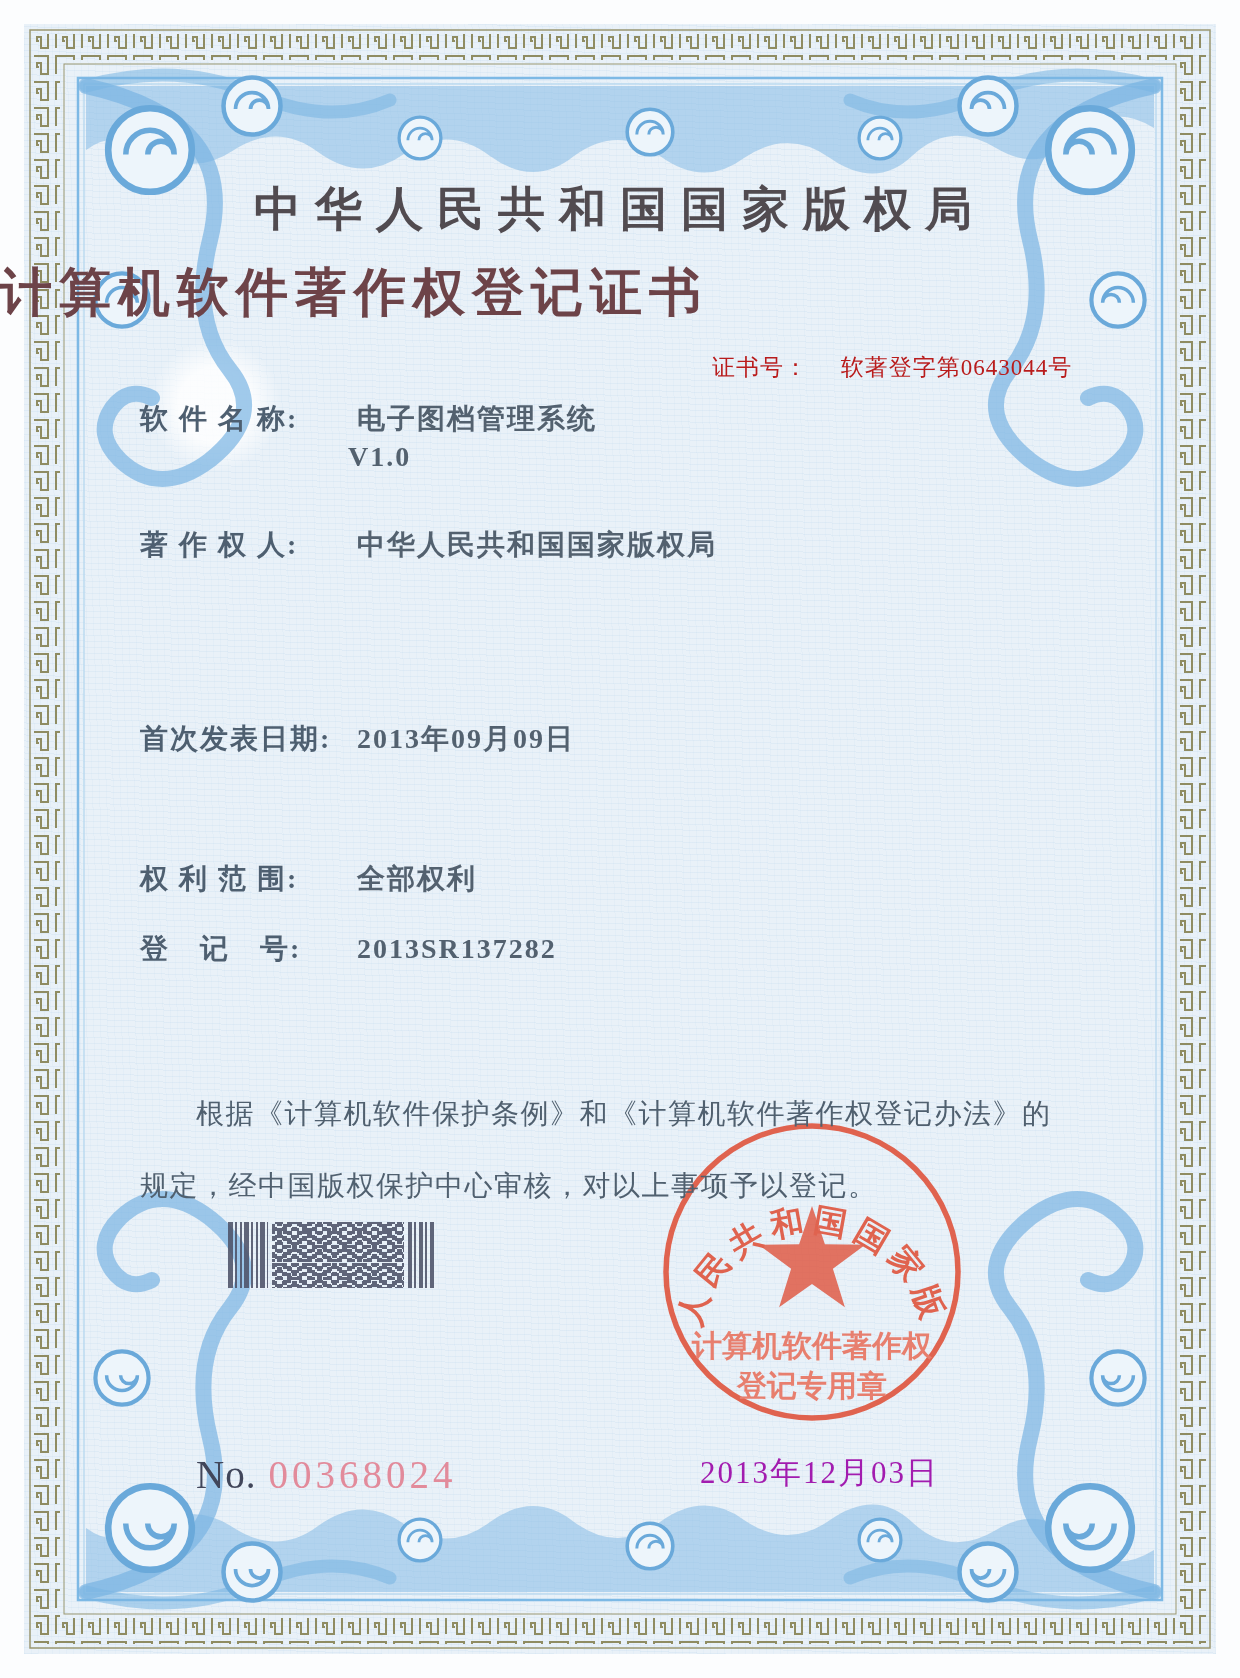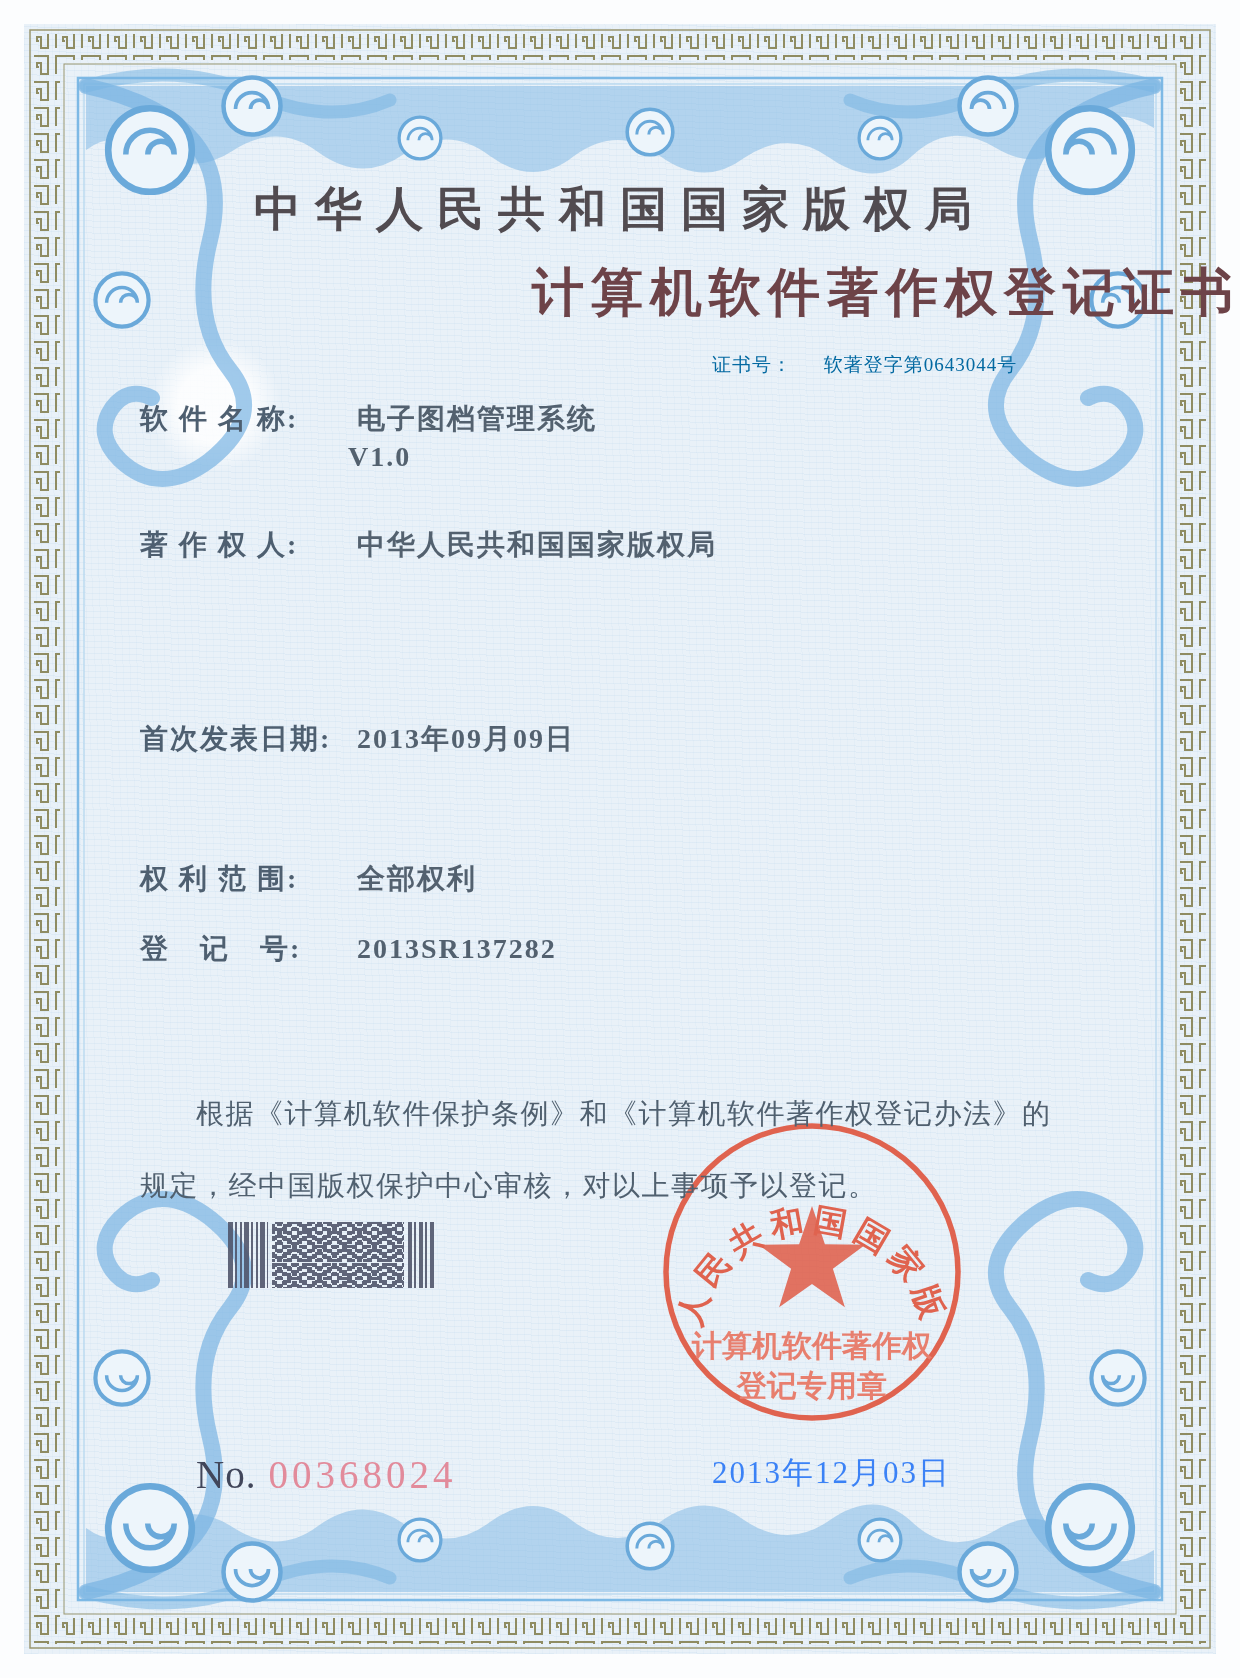--- a/index.html
+++ b/index.html
@@ -10,23 +10,23 @@
         background:repeating-linear-gradient(2deg, rgba(130,180,220,.10) 0 1px, transparent 1px 6px);}
   .paper::after{content:"";position:absolute;inset:0;
         background:repeating-linear-gradient(88deg, rgba(150,195,230,.07) 0 1px, transparent 1px 7px);}
   .scan-blob{position:absolute;left:150px;top:340px;width:130px;height:130px;border-radius:50%;
         background:radial-gradient(circle, rgba(255,255,255,.85) 0 40%, rgba(255,255,255,0) 72%);}
   .frame-svg{position:absolute;left:0;top:0;}
 
   .txt{position:absolute;white-space:nowrap;}
   .authority{top:178px;left:0;width:100%;text-align:center;font-size:47px;font-weight:bold;
         letter-spacing:14px;color:#514b50;}
-  .title{top:258px;left:0;width:100%;text-align:right;font-size:52px;font-weight:bold;
+  .title{top:258px;left:0;width:100%;text-align:left;font-size:52px;font-weight:bold;
         letter-spacing:7px;color:#6d4348;}
-  .certno{top:352px;left:712px;font-size:19px;color:#0369a1;letter-spacing:1px;}
+  .certno{top:352px;left:712px;font-size:23px;color:#b91c1c;letter-spacing:1px;}
   .certno .num{margin-left:26px;}
 
   .field{position:absolute;left:140px;font-size:28px;color:#4e5f70;letter-spacing:2px;font-weight:bold;}
   .flabel{display:inline-block;width:208px;}
   .fvalue{color:#53616f;}
   .r0{top:400px}.r0b{top:441px;left:348px}.r1{top:526px}.r2{top:646px}
   .r3{top:720px}.r4{top:790px}.r5{top:860px}.r6{top:930px}
 
   .stmt{position:absolute;font-size:28px;color:#50606f;letter-spacing:1.5px;margin-top:17px;}
   .s1{left:196px;top:1078px;}
@@ -37,21 +37,21 @@
     background:repeating-linear-gradient(90deg,#4d5268 0 5px,transparent 5px 7px,#4d5268 7px 9px,transparent 9px 12px,#4d5268 12px 14px,transparent 14px 16px);}
   .bc-mid{flex:1;height:100%;
     background-image:conic-gradient(#4d5268 25%,transparent 0 50%,#4d5268 0 75%,transparent 0),
                      conic-gradient(#4d5268 25%,transparent 0 50%,#4d5268 0 75%,transparent 0);
     background-size:10px 9px,16px 7px;background-position:0 0,3px 2px;margin:0 4px;}
   .bc-end{width:26px;height:100%;
     background:repeating-linear-gradient(90deg,#4d5268 0 4px,transparent 4px 6px,#4d5268 6px 8px,transparent 8px 11px);}
 
   .serial{left:196px;top:1452px;font-size:39px;color:#41465a;letter-spacing:1px;}
   .serial .num{color:#e28b9b;letter-spacing:4px;margin-left:12px;}
-  .date{left:700px;top:1452px;font-size:31px;color:#3b82f6;letter-spacing:2px;margin-left:12px;}
+  .date{left:700px;top:1452px;font-size:31px;color:#a21caf;letter-spacing:2px;}
 </style>
 </head>
 <body>
 
 <div class="page">
   <div class="paper"></div>
   <div class="scan-blob"></div>
 
   <svg class="frame-svg" width="1240" height="1678" viewBox="0 0 1240 1678">
     <defs>

